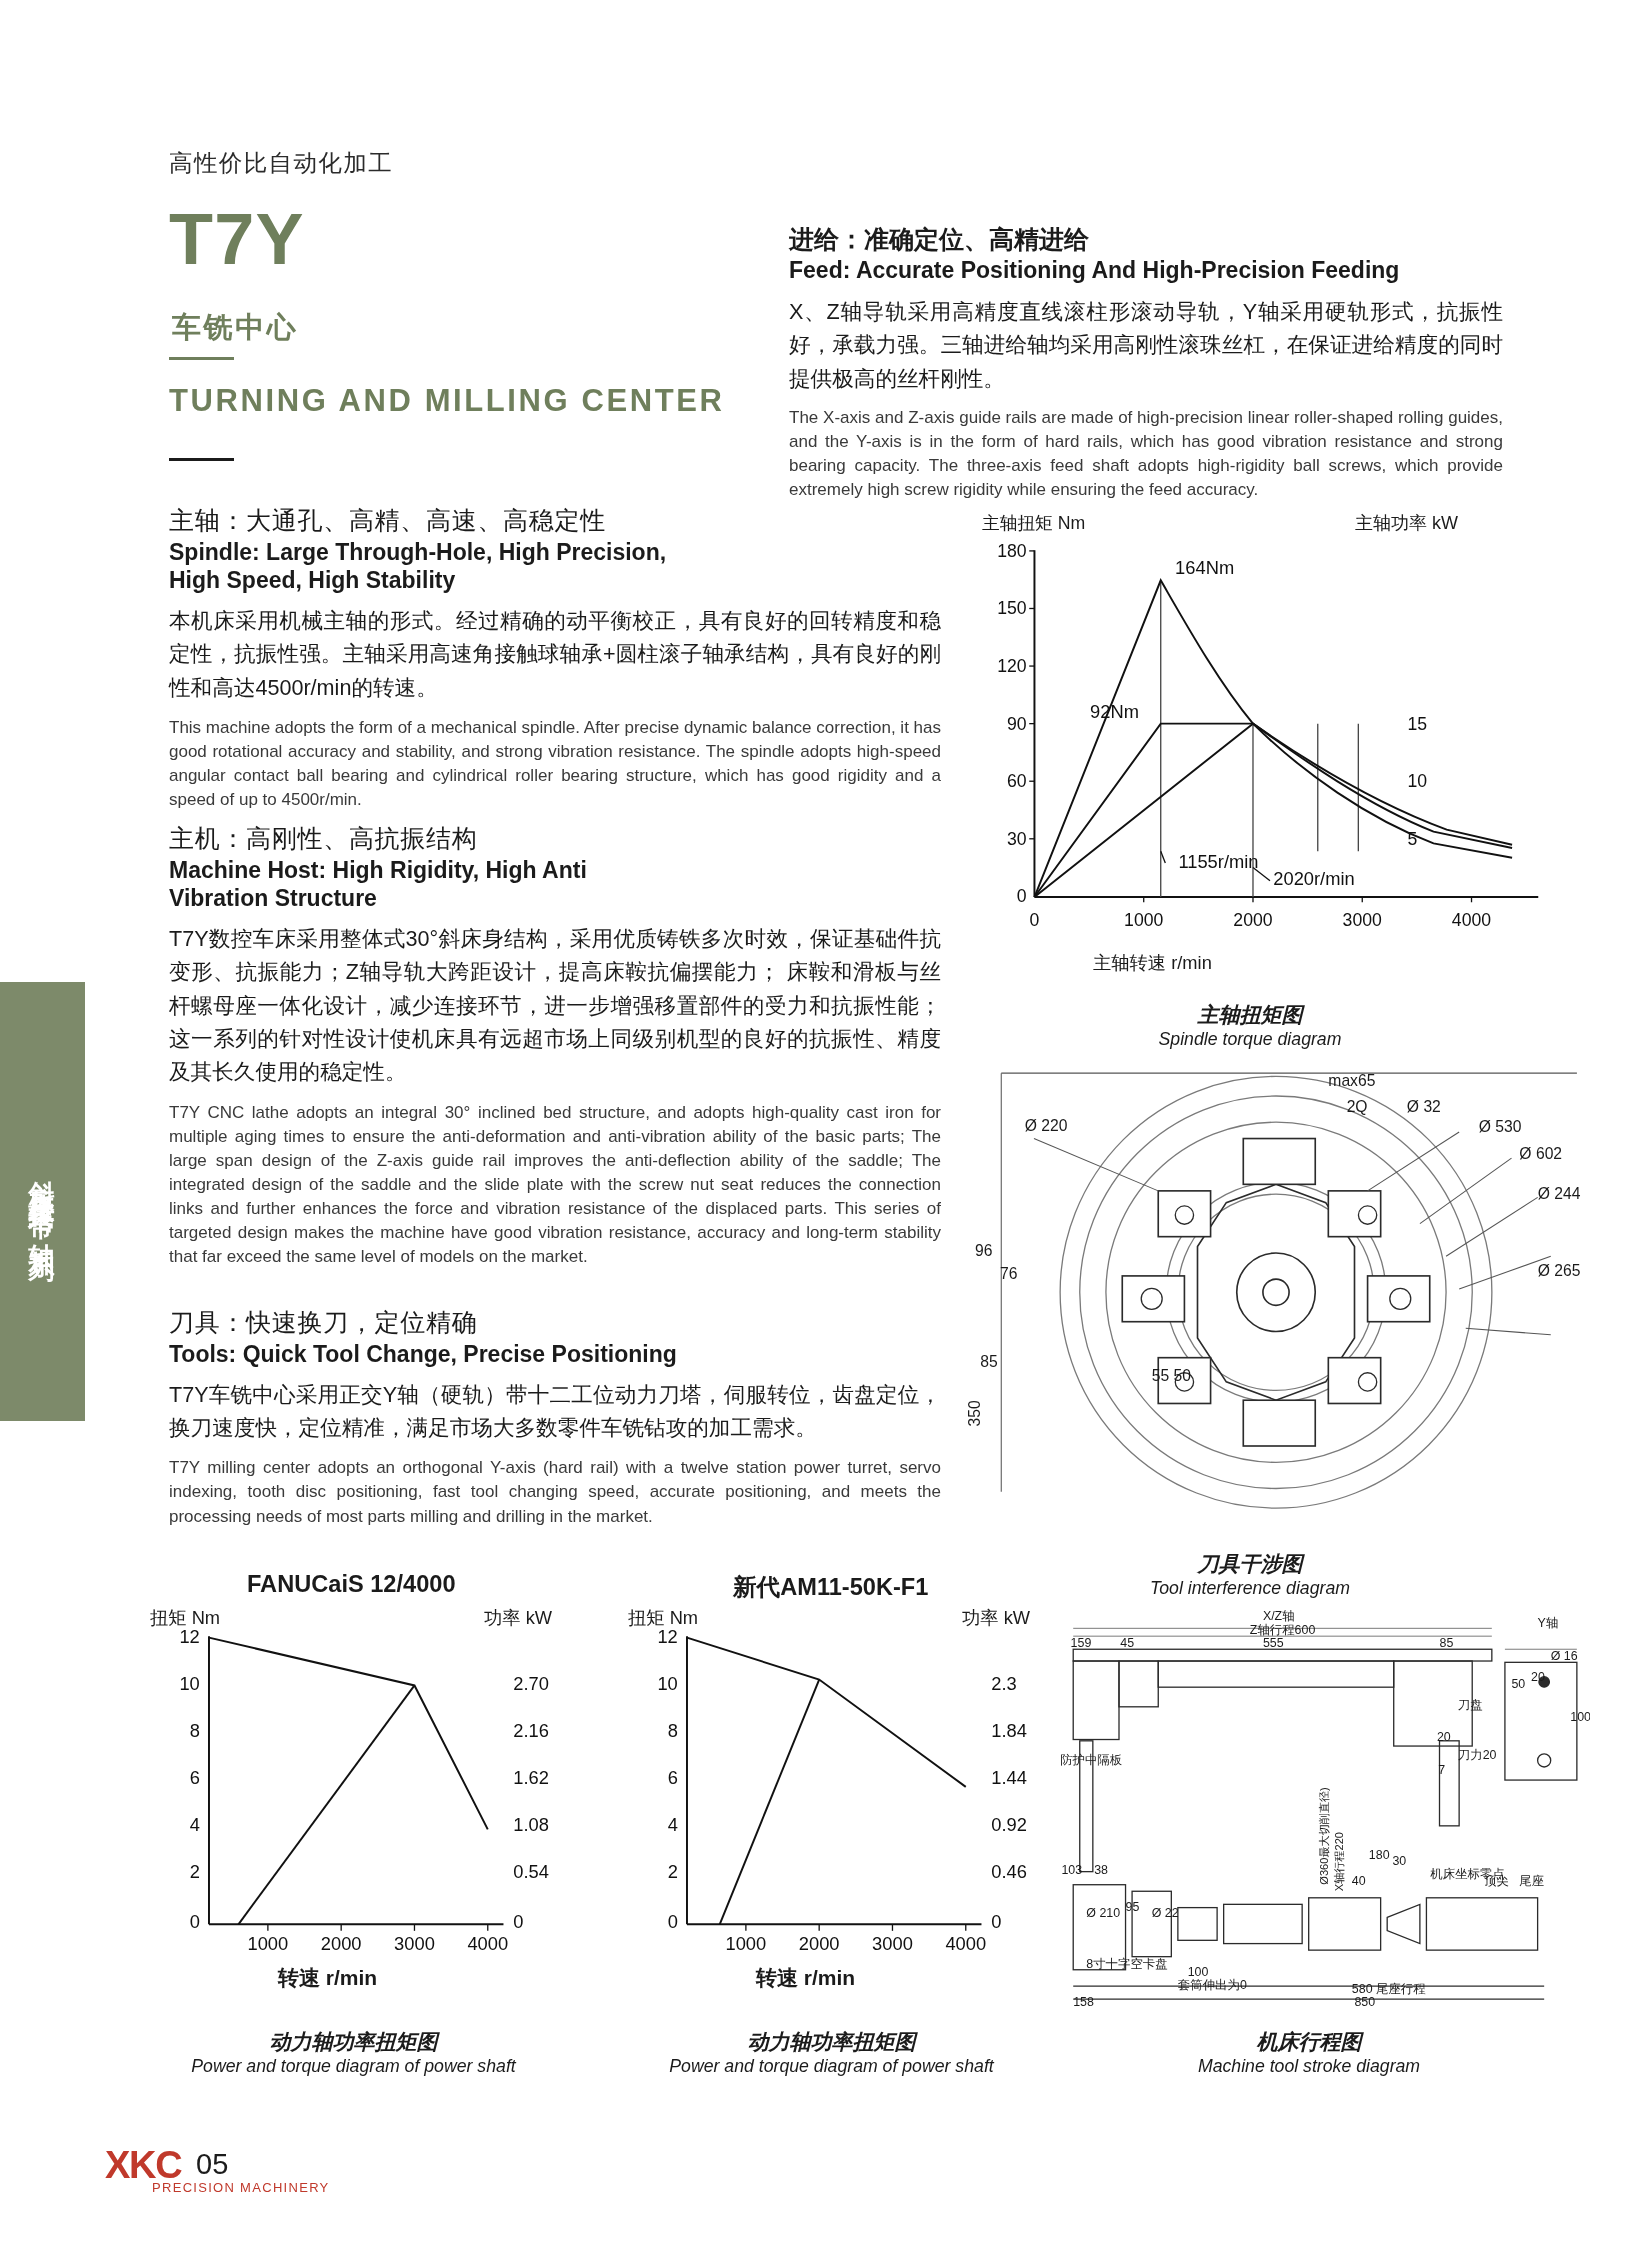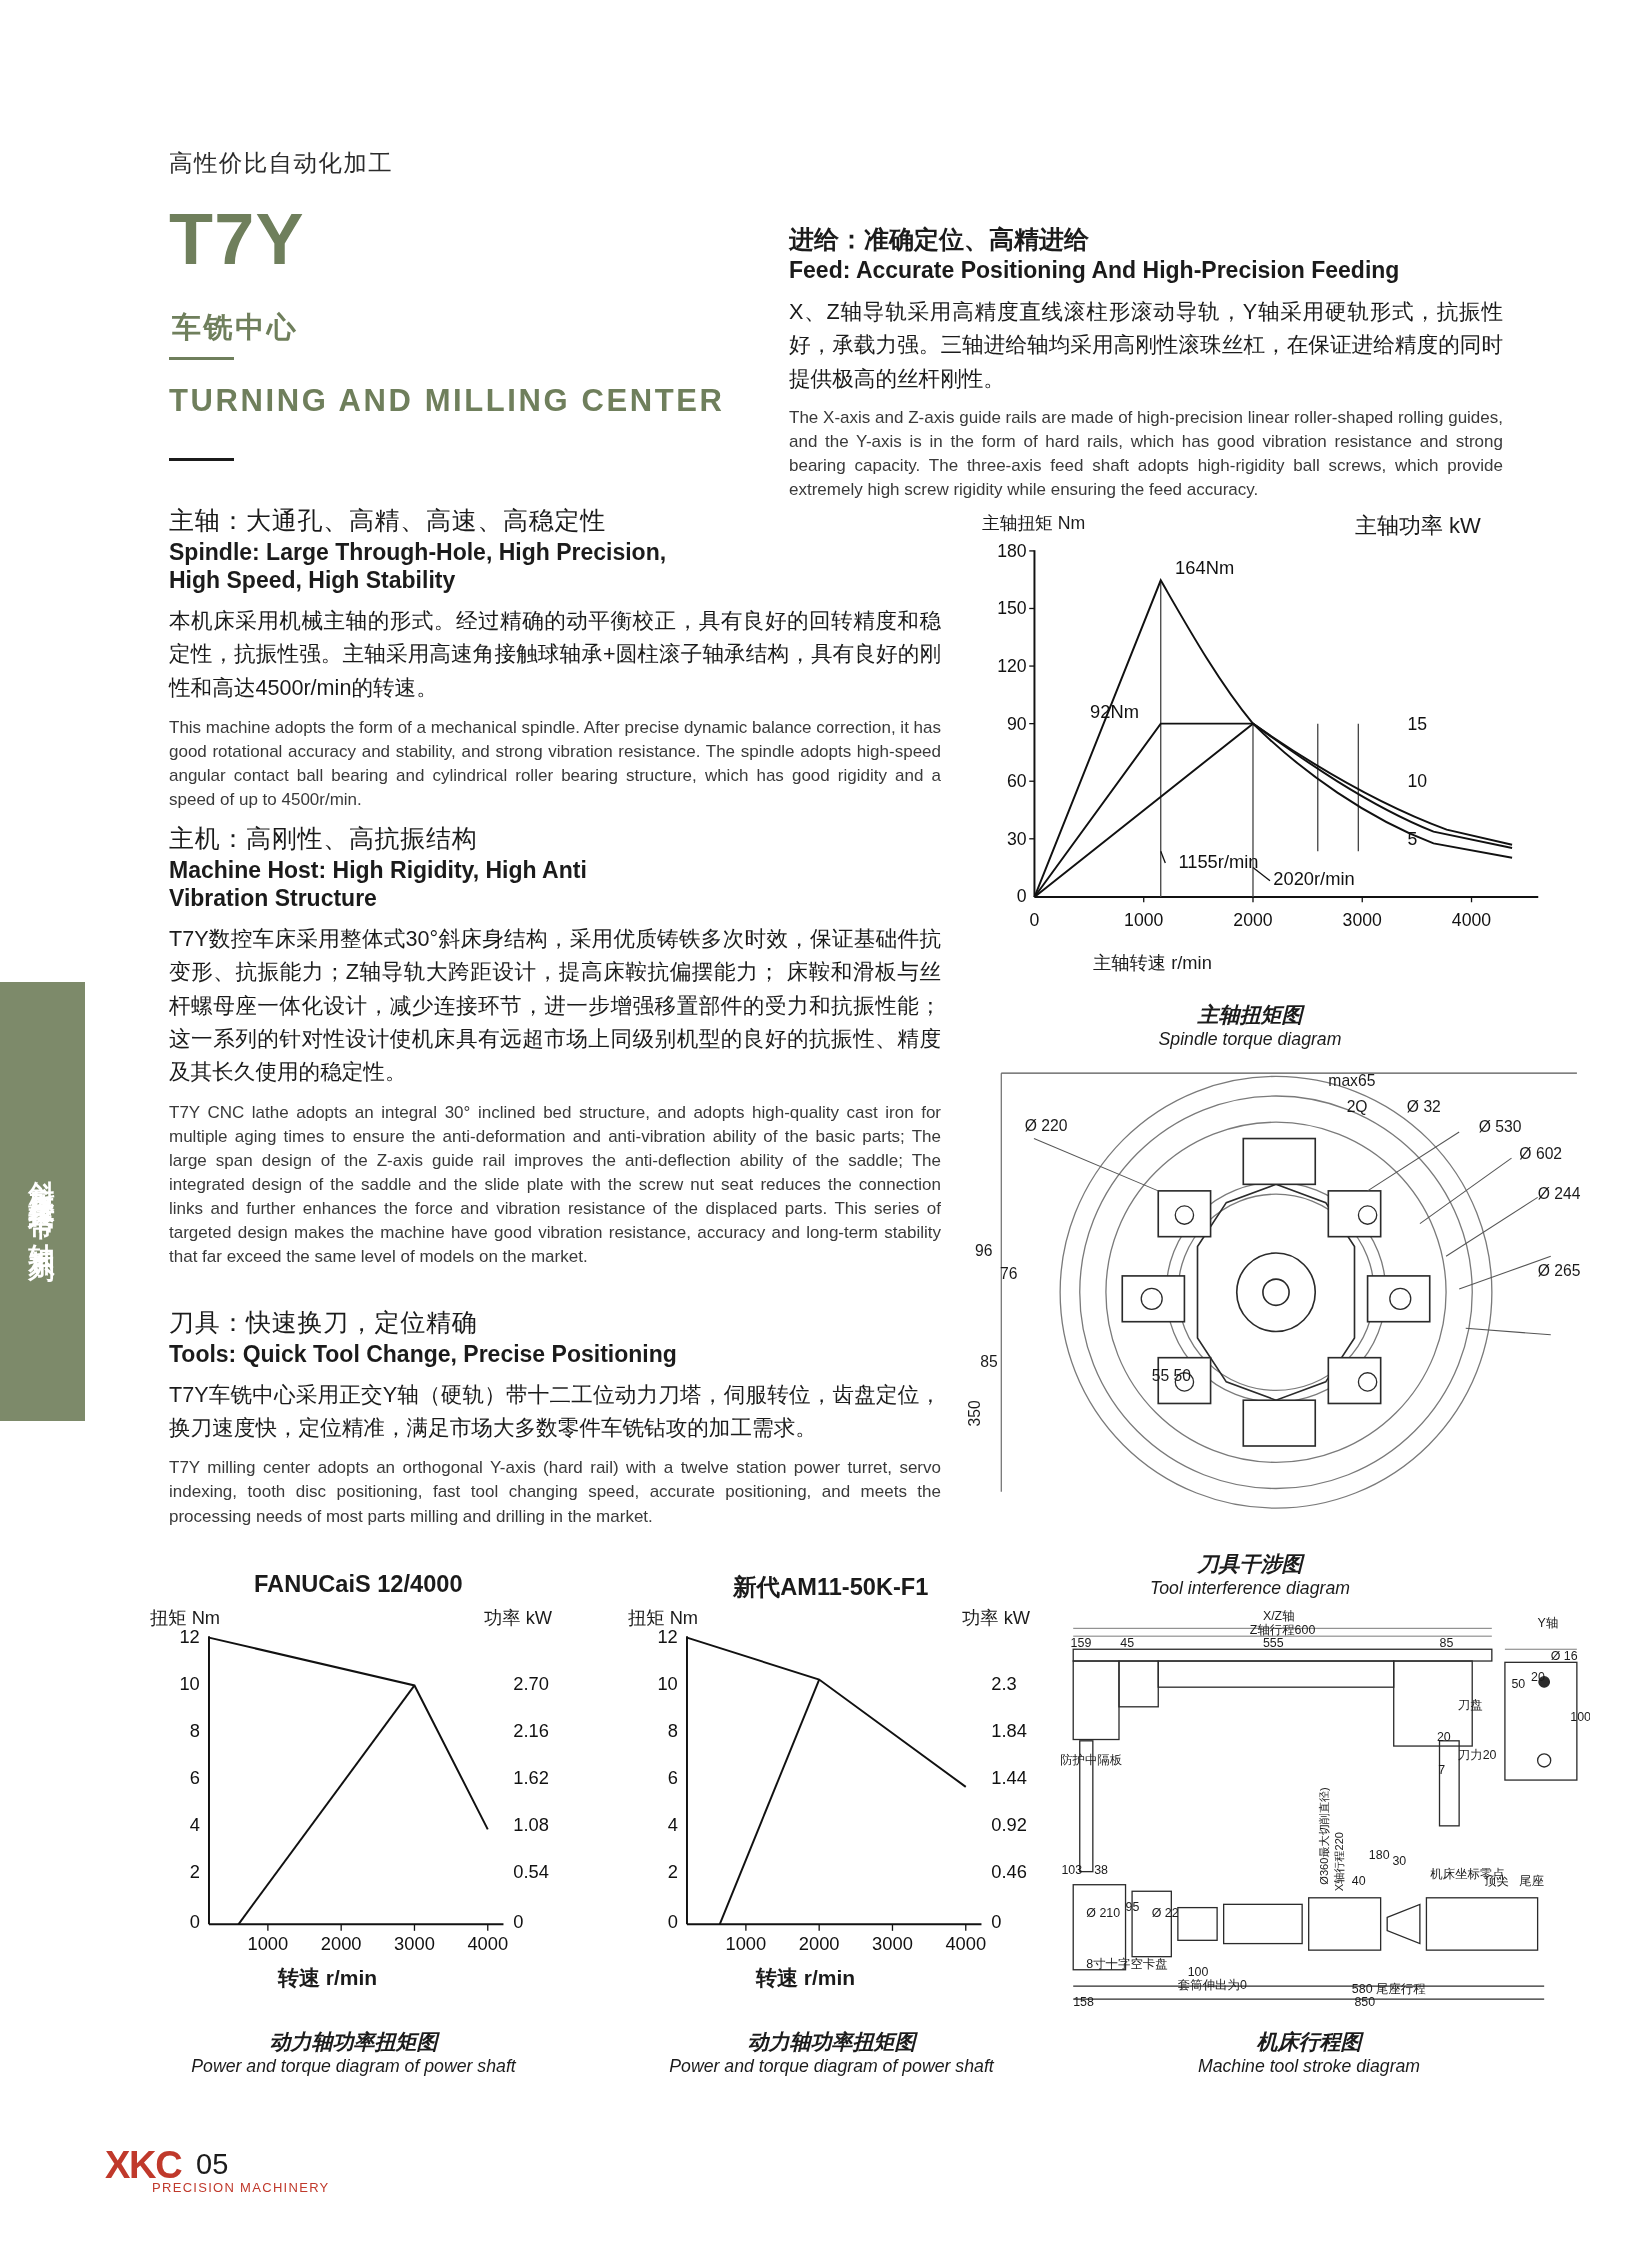--- a/index.html
+++ b/index.html
@@ -131,21 +131,21 @@
 
   <div class="rsec" style="top:223px;">
     <h3>进给：准确定位、高精进给</h3>
     <h4>Feed: Accurate Positioning And High-Precision Feeding</h4>
     <p class="cn">X、Z轴导轨采用高精度直线滚柱形滚动导轨，Y轴采用硬轨形式，抗振性好，承载力强。三轴进给轴均采用高刚性滚珠丝杠，在保证进给精度的同时提供极高的丝杆刚性。</p>
     <p class="en">The X-axis and Z-axis guide rails are made of high-precision linear roller-shaped rolling guides, and the Y-axis is in the form of hard rails, which has good vibration resistance and strong bearing capacity. The three-axis feed shaft adopts high-rigidity ball screws, which provide extremely high screw rigidity while ensuring the feed accuracy.</p>
   </div>
 
   <div style="position:absolute;left:949px;top:511px;width:642px;height:471px;">
     <div style="position:absolute;left:33px;top:0;font-size:17.7px;">主轴扭矩  Nm</div>
-    <div style="position:absolute;left:406px;top:0;font-size:22px;">主轴功率  kW</div>
+    <div style="position:absolute;left:406px;top:0;font-size:18px;">主轴功率  kW</div>
 
     <svg width="642" height="458" viewBox="0 0 980 700">
 
       <line x1="130" y1="60" x2="130" y2="590" stroke="#111" stroke-width="3"></line>
       <line x1="130" y1="590" x2="900" y2="590" stroke="#111" stroke-width="3"></line>
 
       <g font-family="Liberation Sans, sans-serif" font-size="27" fill="#111" text-anchor="end">
         <text x="118" y="70">180</text>
         <text x="118" y="158">150</text>
         <text x="118" y="246">120</text>
@@ -272,21 +272,21 @@
       <text x="28" y="560" font-family="Liberation Sans, sans-serif" font-size="24" fill="#1b1b1b" transform="rotate(-90 28 560)">350</text>
     </svg>
   </div>
 
   <div class="cap" style="left:1021px;top:1551px;width:458px;">
     <div class="cn">刀具干涉图</div>
     <div class="en">Tool interference diagram</div>
   </div>
 
   <div style="position:absolute;left:137px;top:1571px;width:445px;height:432px;">
-    <div style="position:absolute;left:117px;top:0;font-size:23.6px;font-weight:bold;">FANUCaiS  12/4000</div>
+    <div style="position:absolute;left:110px;top:0;font-size:23.6px;font-weight:bold;">FANUCaiS  12/4000</div>
     <div style="position:absolute;left:13px;top:34px;font-size:18.3px;">扭矩 Nm</div>
     <div style="position:absolute;left:347px;top:34px;font-size:18.3px;">功率 kW</div>
 
     <svg width="445" height="367" viewBox="0 0 680 560" style="position:absolute;top:52px;left:0;">
       <line x1="110" y1="20" x2="110" y2="460" stroke="#111" stroke-width="3"></line>
       <line x1="110" y1="460" x2="560" y2="460" stroke="#111" stroke-width="3"></line>
       <g font-family="Liberation Sans, sans-serif" font-size="28" fill="#111" text-anchor="end">
         <text x="96" y="30">12</text>
         <text x="96" y="102">10</text>
         <text x="96" y="174">8</text>

